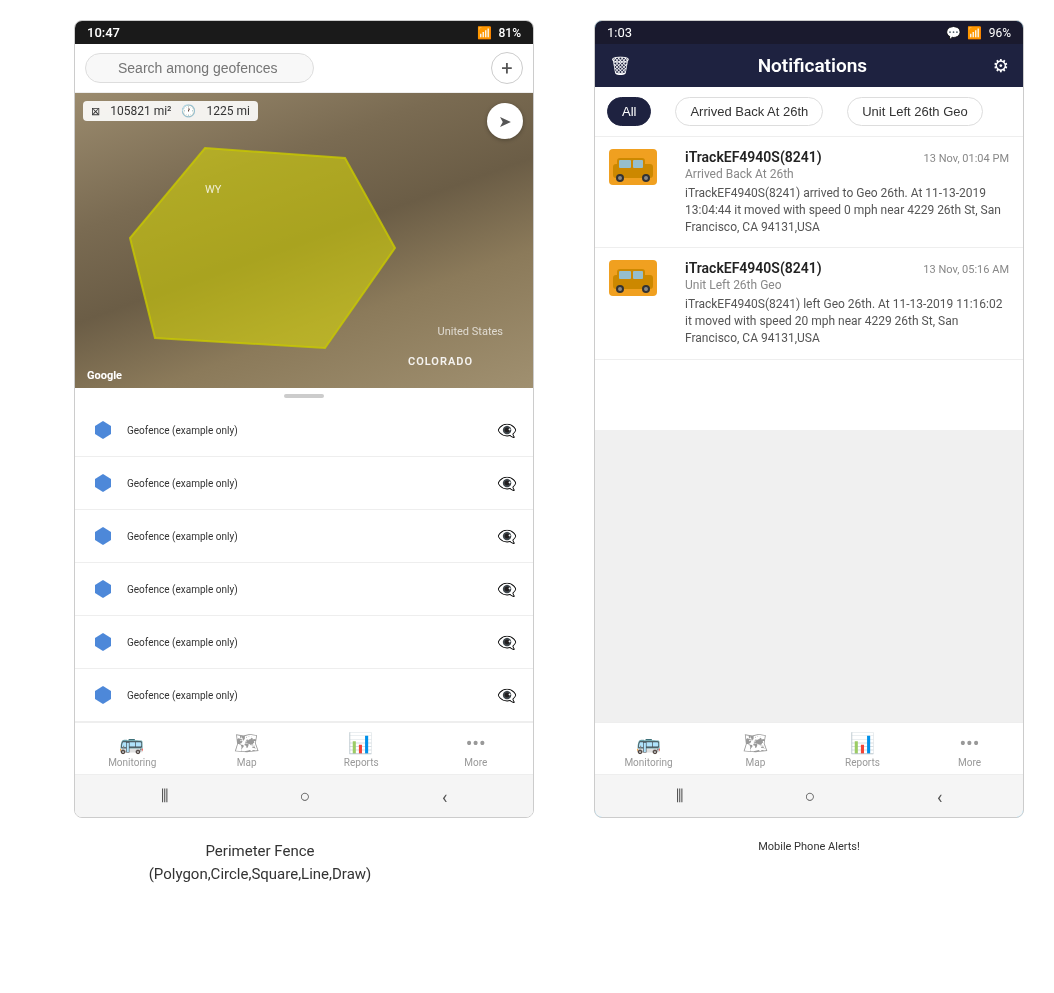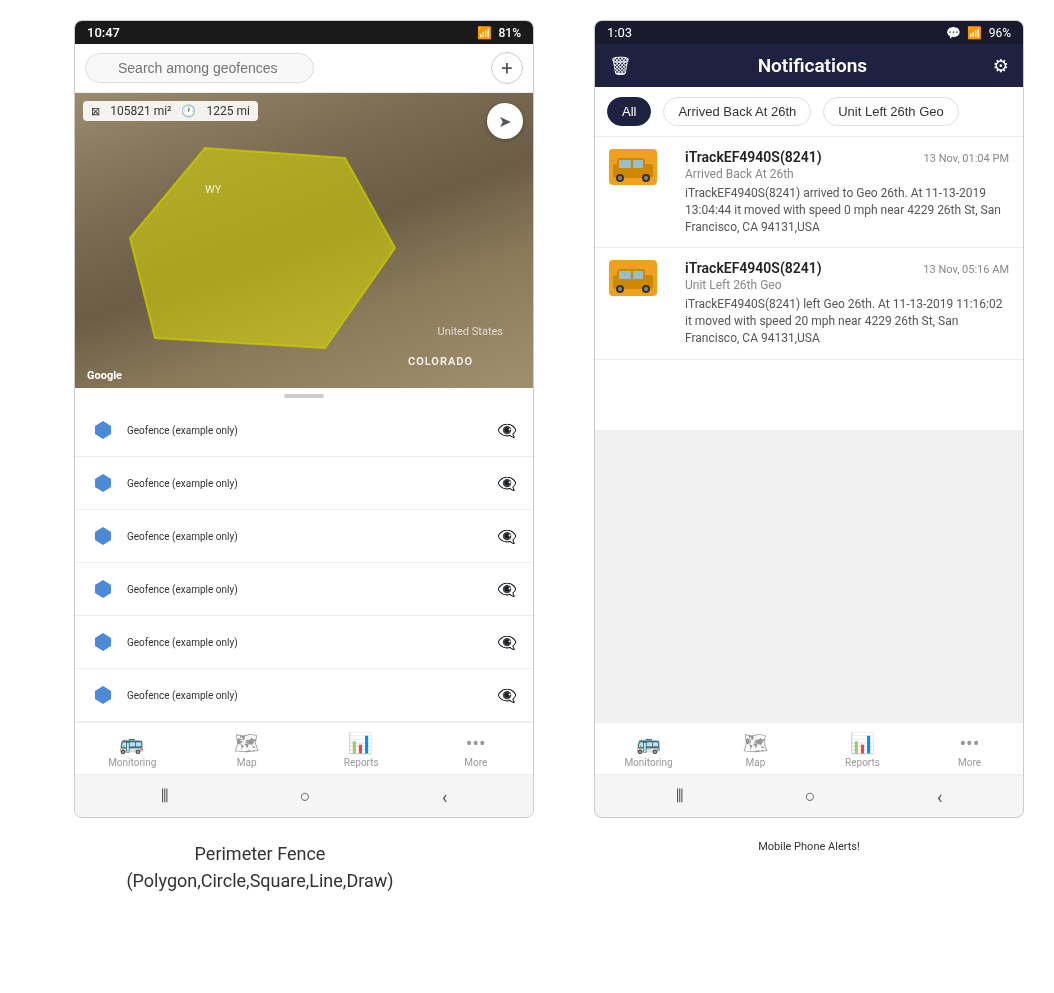--- a/index.html
+++ b/index.html
@@ -262,21 +262,21 @@
       font-size: 19px;
       font-weight: 600;
       text-align: center;
     }
     .header-icon {
       color: #fff;
       font-size: 18px;
     }
     .filter-tabs {
       display: flex;
-      gap: 12px;
+      gap: 24px;
       padding: 10px 12px;
       background: #fff;
       border-bottom: 1px solid #eee;
     }
     .filter-tab {
       padding: 6px 14px;
       border-radius: 20px;
       font-size: 13px;
       cursor: pointer;
       border: 1px solid #ddd;
@@ -347,21 +347,21 @@
     
     .captions {
       display: flex;
       width: 100%;
       padding: 0 30px;
       justify-content: space-between;
     }
     .caption-left {
       width: 460px;
       text-align: center;
-      font-size: 18px;
+      font-size: 15px;
       color: #333;
       padding: 12px 0;
       line-height: 1.5;
     }
     .caption-right {
       width: 430px;
       text-align: center;
       font-size: 11px;
       color: #333;
       padding: 12px 0;

